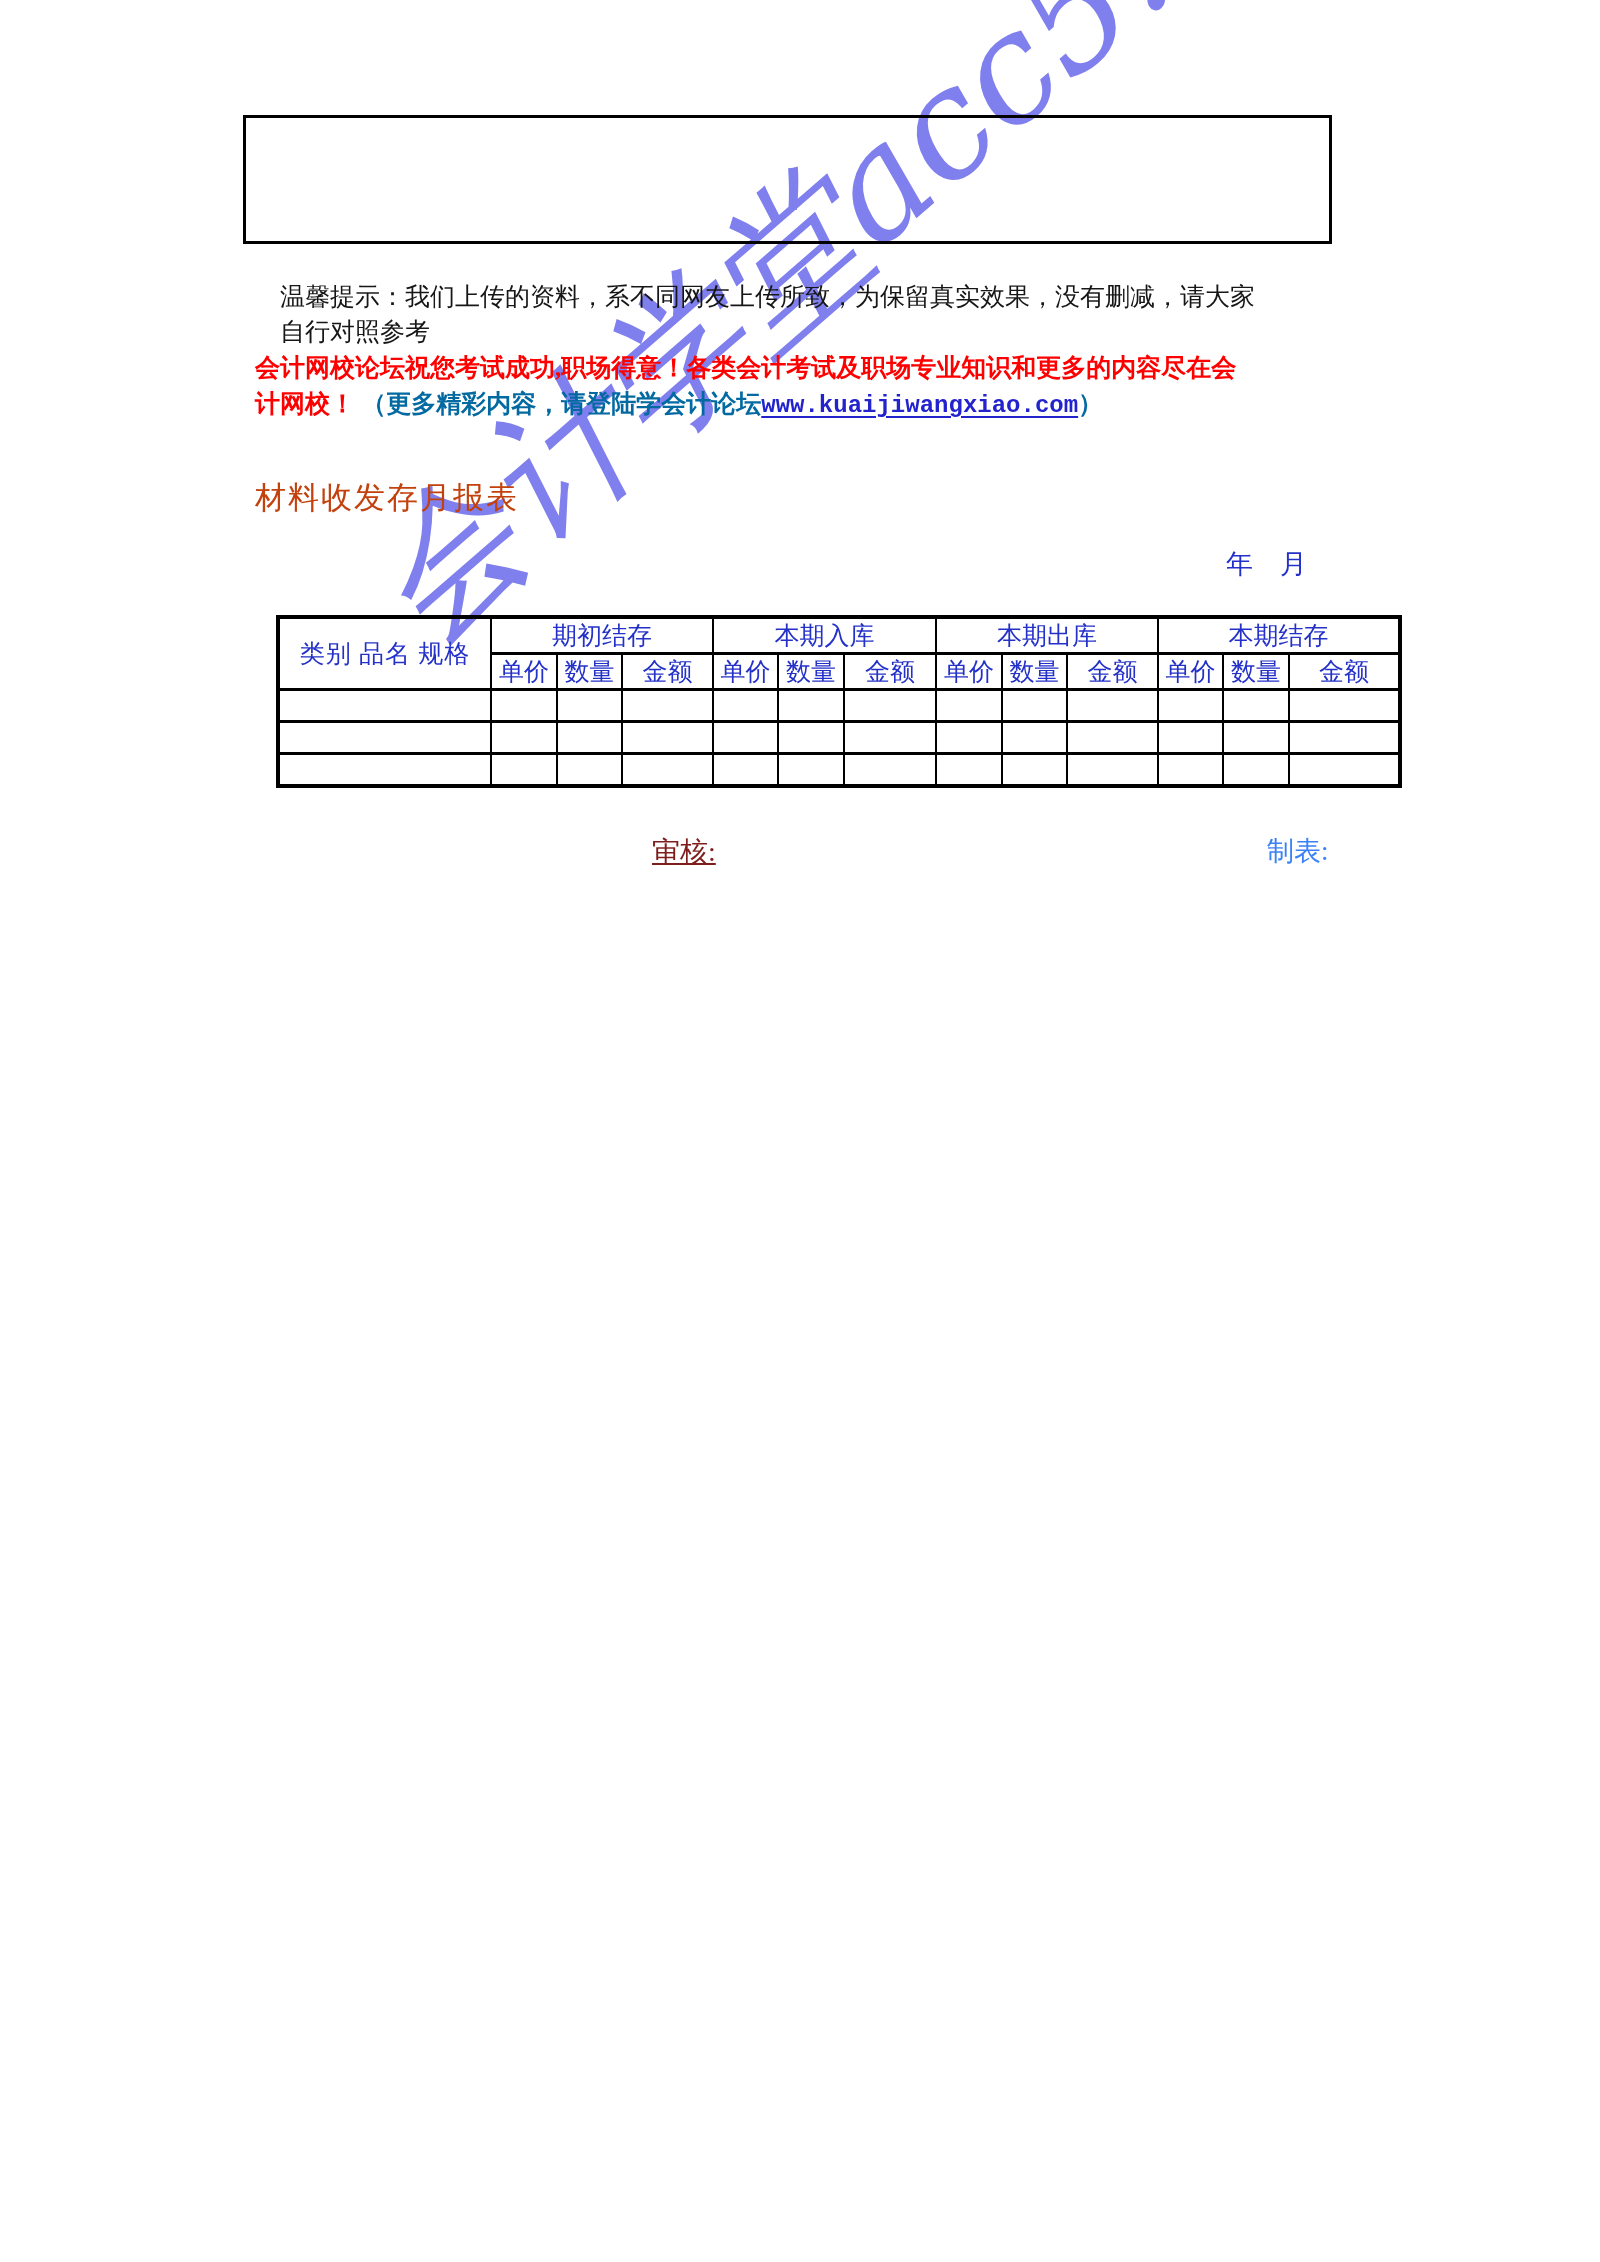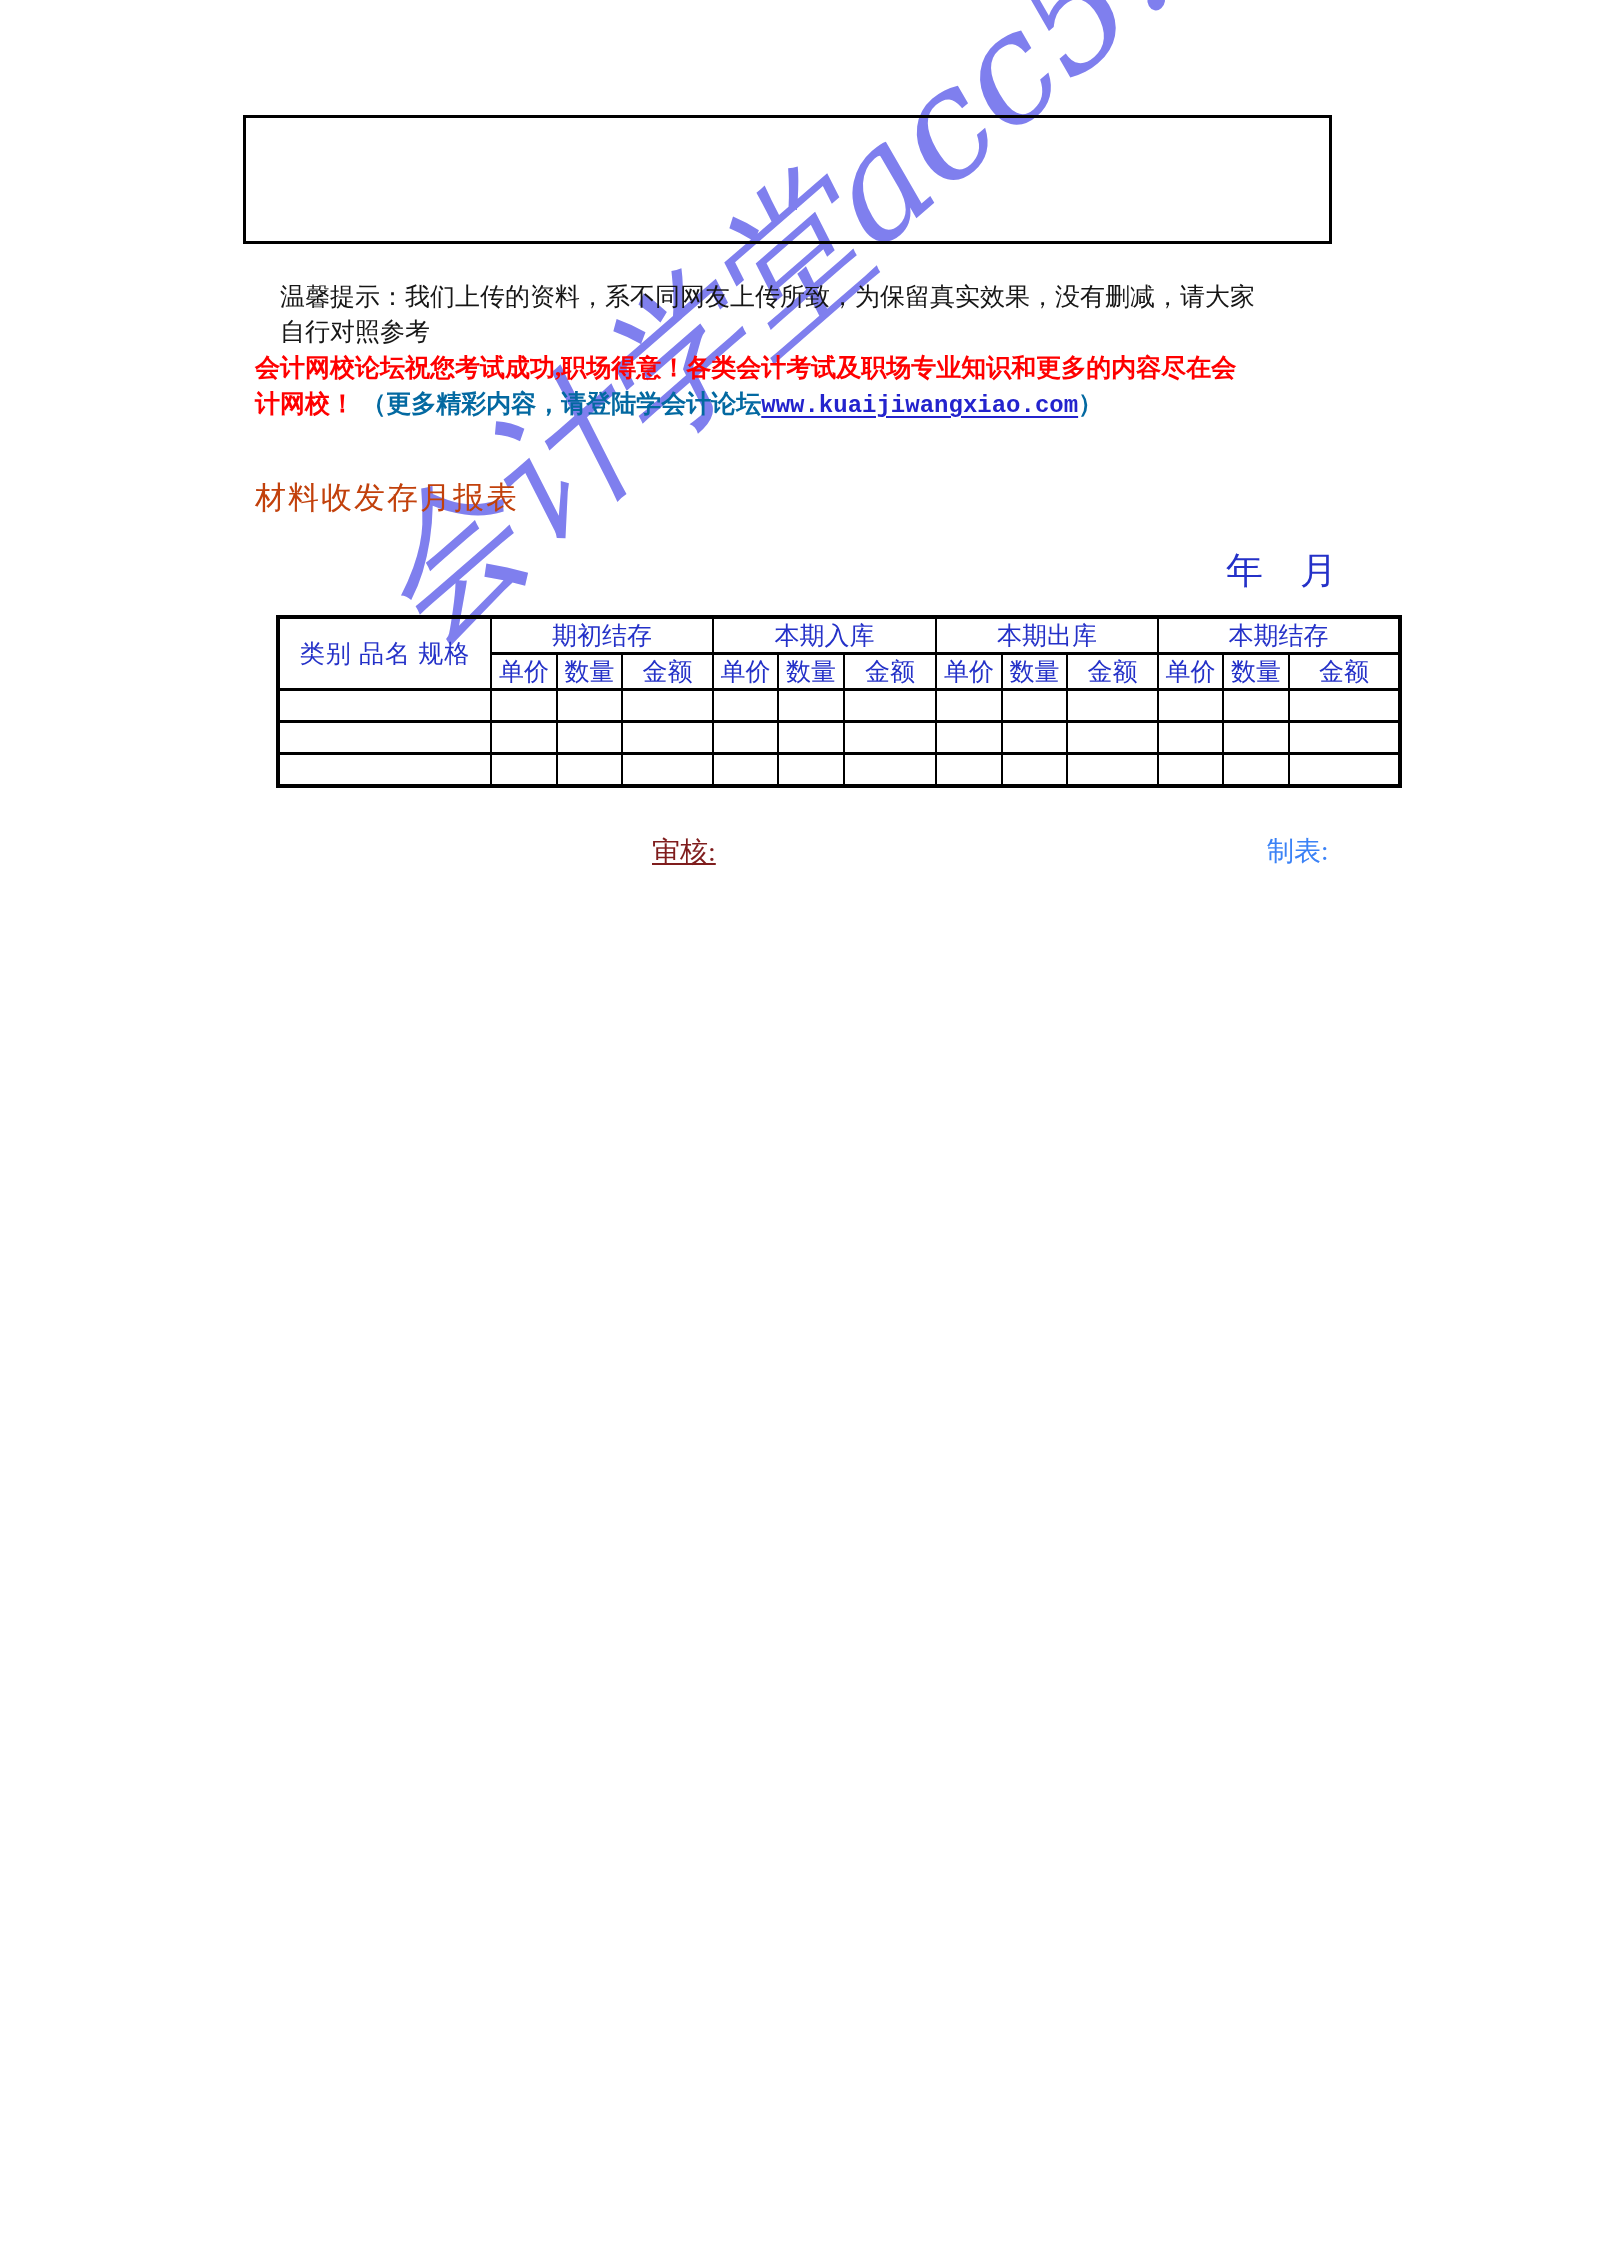--- a/index.html
+++ b/index.html
@@ -66,21 +66,21 @@
     position:absolute; left:255px; top:477px;
     width:1122px;
     text-align:left;
     font-size:31px;
     color:#c2410c;
     letter-spacing:2px;
     z-index:1;
   }
   .date-line {
     position:absolute; left:1226px; top:546px;
-    font-size:37px;
+    font-size:27px;
     color:#2431c8;
     z-index:1;
   }
   table.report {
     position:absolute; left:255px; top:615px;
     width:1122px;
     border-collapse:collapse;
     table-layout:fixed;
     border:4px solid #000;
     z-index:1;

